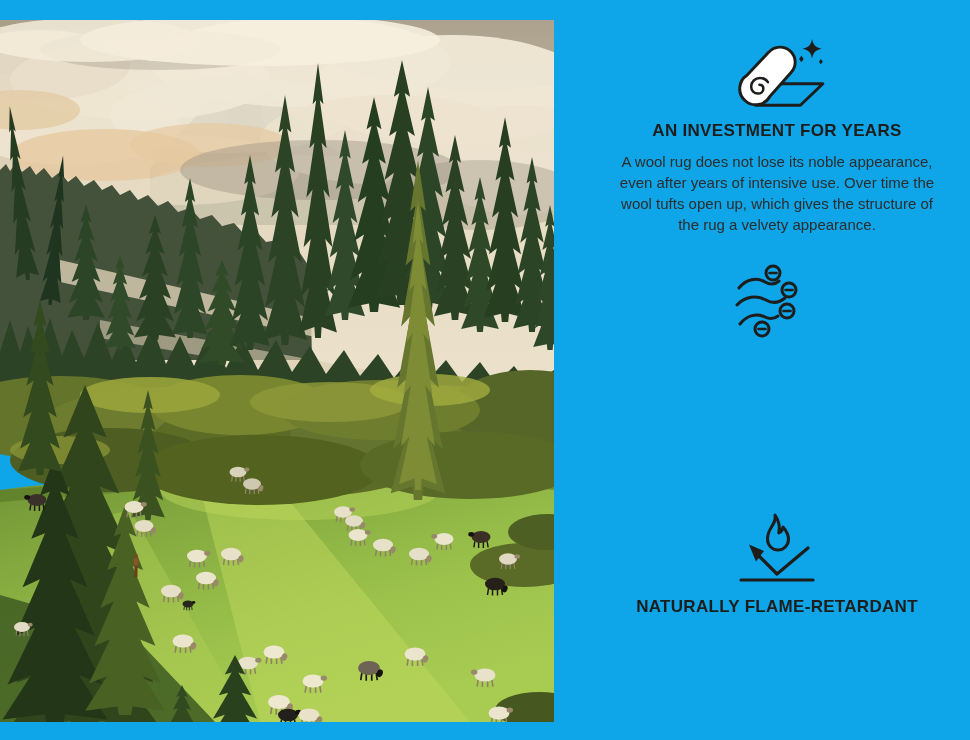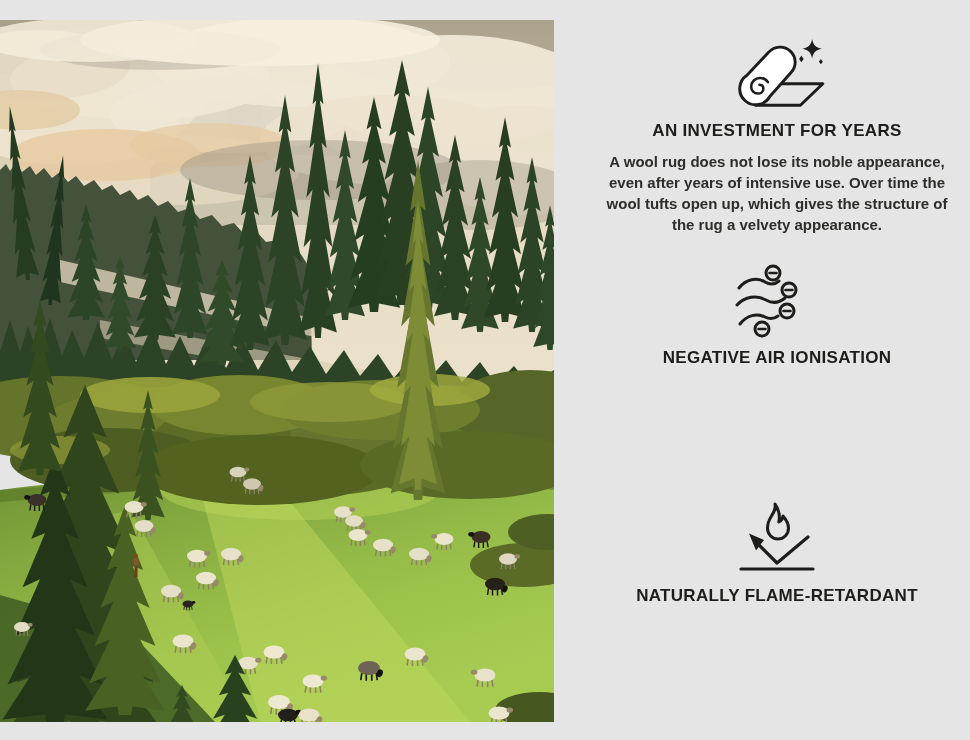--- a/index.html
+++ b/index.html
@@ -1,25 +1,25 @@
 <!DOCTYPE html>
 <html><head>
 <meta charset="utf-8">
 <style>
   html,body{margin:0;padding:0;}
   body{width:970px;height:740px;background:#ffffff;font-family:"Liberation Sans",sans-serif;}
-  .page{position:relative;width:970px;height:740px;background:#e5e5e5;overflow:hidden;}
+  .page{position:relative;width:970px;height:740px;background:#0ea5e9;overflow:hidden;}
   .photo{position:absolute;left:0;top:20px;width:554px;height:702px;margin:0;}
   .photo svg{display:block;width:554px;height:702px;}
   .features{position:absolute;left:584px;top:0;width:386px;height:740px;}
   .feature{position:absolute;left:0;width:100%;text-align:center;}
   .icon-wrap{display:flex;justify-content:center;align-items:flex-end;}
   .feature-title{margin:5px 0 0 0;font-size:17px;font-weight:700;letter-spacing:.3px;color:#1d1d1b;line-height:22px;}
-  .feature-body{margin:9px auto 0;width:362px;font-size:15px;line-height:21px;color:#2d2d2b;white-space:pre-line;font-weight:bold;}
-  .f1{top:37px;} .f2{top:262px;} .f3{top:500px;}
+  .feature-body{margin:9px auto 0;width:362px;font-size:15px;line-height:21px;color:#2d2d2b;white-space:pre-line;}
+  .f1{top:37px;} .f2{top:262px;} .f3{top:511px;}
   .ic{stroke:#1d1d1b;fill:none;stroke-width:3;stroke-linecap:round;stroke-linejoin:round;}
   .icf{fill:#1d1d1b;stroke:none;}
   .icw{fill:#ffffff;stroke:#1d1d1b;stroke-width:3;}
 </style>
 </head>
 <body>
 
 <div class="page">
 
   <figure class="photo">
@@ -236,21 +236,20 @@
           <circle class="ic" cx="44" cy="11" r="7"></circle>
             <path class="ic" style="stroke-width:2.6" d="M40.5,11 L47.5,11"></path>
           <circle class="ic" cx="60" cy="28" r="7"></circle>
             <path class="ic" style="stroke-width:2.6" d="M56.5,28 L63.5,28"></path>
           <circle class="ic" cx="58" cy="49" r="7"></circle>
             <path class="ic" style="stroke-width:2.6" d="M54.5,49 L61.5,49"></path>
           <circle class="ic" cx="33" cy="67" r="7"></circle>
             <path class="ic" style="stroke-width:2.6" d="M29.5,67 L36.5,67"></path>
         </svg>
       </div>
-      <h3 class="feature-title">NEGATIVE AIR IONISATION</h3>
     </section>
 
     <section class="feature f3">
       <div class="icon-wrap">
         <svg width="96" height="80" viewBox="0 0 96 80">
           <path class="ic" d="M46,4 C47,9 45,12 42.5,16 C40,20 38.5,24 38.5,28 C38.5,34.5 43.5,39 49,39 C54.5,39 59.5,34.5 59.5,28 C59.5,23 57,19.5 54,16 C53.5,19 52,21 49.8,22 C51,17 50,10 46,4 Z"></path>
           <path class="ic" style="stroke-width:3.2" d="M79,37 L48,63 L29,44"></path>
           <polygon class="icf" points="20,33.5 35,40 27,50.5"></polygon>
           <path class="ic" style="stroke-width:3.2" d="M12,69 L84,69"></path>
         </svg>

